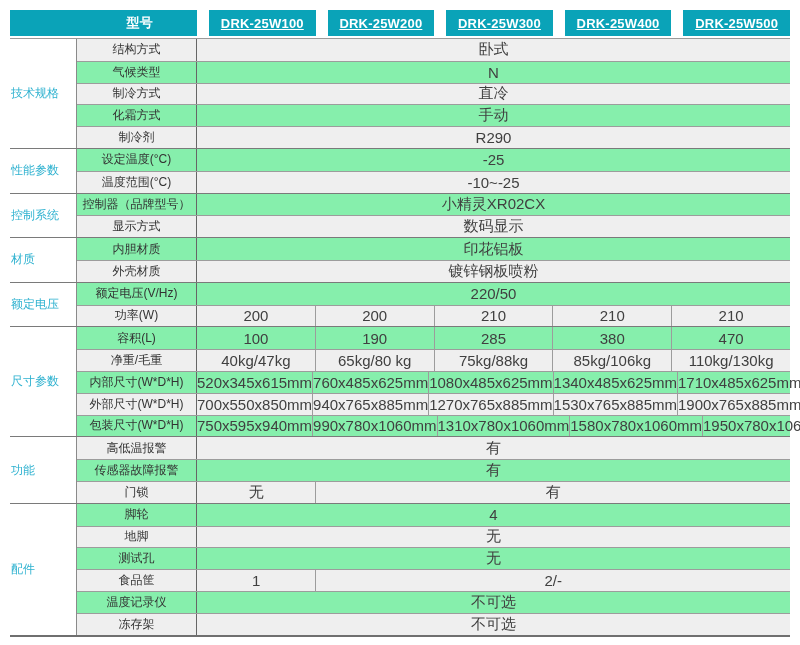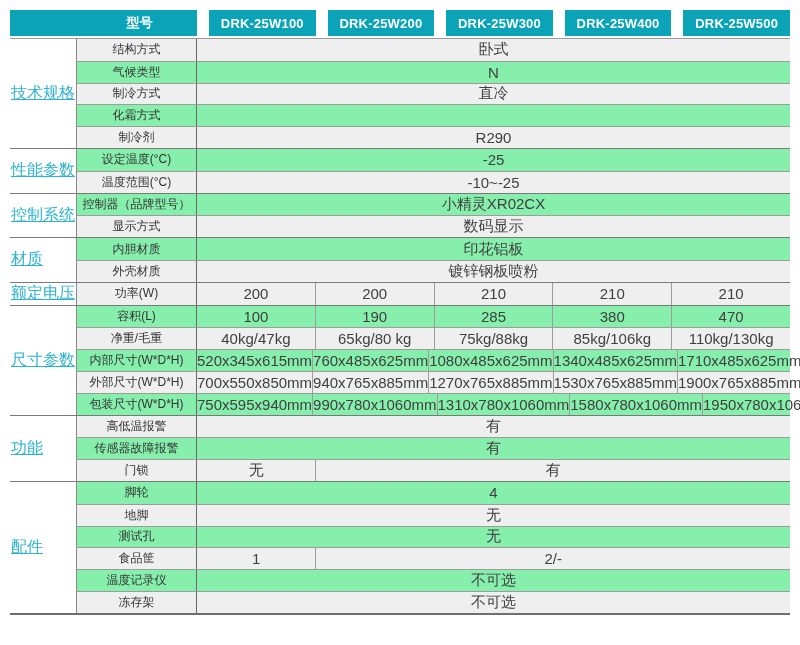--- a/index.html
+++ b/index.html
@@ -11,32 +11,31 @@
   .spec-table { position:absolute; left:10px; top:10px; width:780px; }
 
   
   .thead { display:flex; height:26px; margin-bottom:2px; }
   .th {
     background:#0aa3b8; color:#ffffff; font-weight:bold; font-size:13px;
     display:flex; align-items:center; justify-content:center;
     box-sizing:border-box; letter-spacing:0.2px;
   }
   .th-model { width:187px; justify-content:flex-end; padding-right:44px; }
-  .th-col   { flex:1; margin-left:12px; }
+  .th-col   { flex:1; margin-left:12px;text-decoration:underline; }
 
   
   .tbody { border-bottom:2px solid #6f6f6f; }
   .group { display:flex; border-top:1px solid #7a7a7a; }
   .group:first-child { border-top:1px solid #9a9a9a; }
   .cat {
     width:67px; box-sizing:border-box; padding-left:1px;
-    font-size:16px; color:#2fb2d0;
+    font-size:12px; color:#2fb2d0;
     display:flex; align-items:center; border-right:1px solid #8a8a8a;
     background:#ffffff;
-    text-decoration:underline;
   }
   .rows { flex:1; display:flex; flex-direction:column; min-width:0; }
   .row  { display:flex; height:21.8px; box-sizing:border-box; background:#86efac; }
   .row + .row { border-top:1px solid #9c9c9c; }
   .row.shade { background:#efefef; }
   .lab {
     width:120px; box-sizing:border-box; border-right:1px solid #666666;
     font-size:12px; color:#333333;
     display:flex; align-items:center; justify-content:center;
     white-space:nowrap;
@@ -81,20 +80,23 @@
               </div>
             </div>
             <div class="row shade">
               <div class="lab">制冷方式</div>
               <div class="cells">
                 <div class="cell span5">直冷</div>
               </div>
             </div>
             <div class="row">
               <div class="lab">化霜方式</div>
+              <div class="cells">
+                <div class="cell span5">手动</div>
+              </div>
             </div>
             <div class="row shade">
               <div class="lab">制冷剂</div>
               <div class="cells">
                 <div class="cell span5">R290</div>
               </div>
             </div>
           </div>
         </div>
         <div class="group">
@@ -144,20 +146,26 @@
               <div class="lab">外壳材质</div>
               <div class="cells">
                 <div class="cell span5">镀锌钢板喷粉</div>
               </div>
             </div>
           </div>
         </div>
         <div class="group">
           <div class="cat">额定电压</div>
           <div class="rows">
+            <div class="row">
+              <div class="lab">额定电压(V/Hz)</div>
+              <div class="cells">
+                <div class="cell span5">220/50</div>
+              </div>
+            </div>
             <div class="row shade">
               <div class="lab">功率(W)</div>
               <div class="cells">
                 <div class="cell">200</div>
                 <div class="cell">200</div>
                 <div class="cell">210</div>
                 <div class="cell">210</div>
                 <div class="cell">210</div>
               </div>
             </div>

